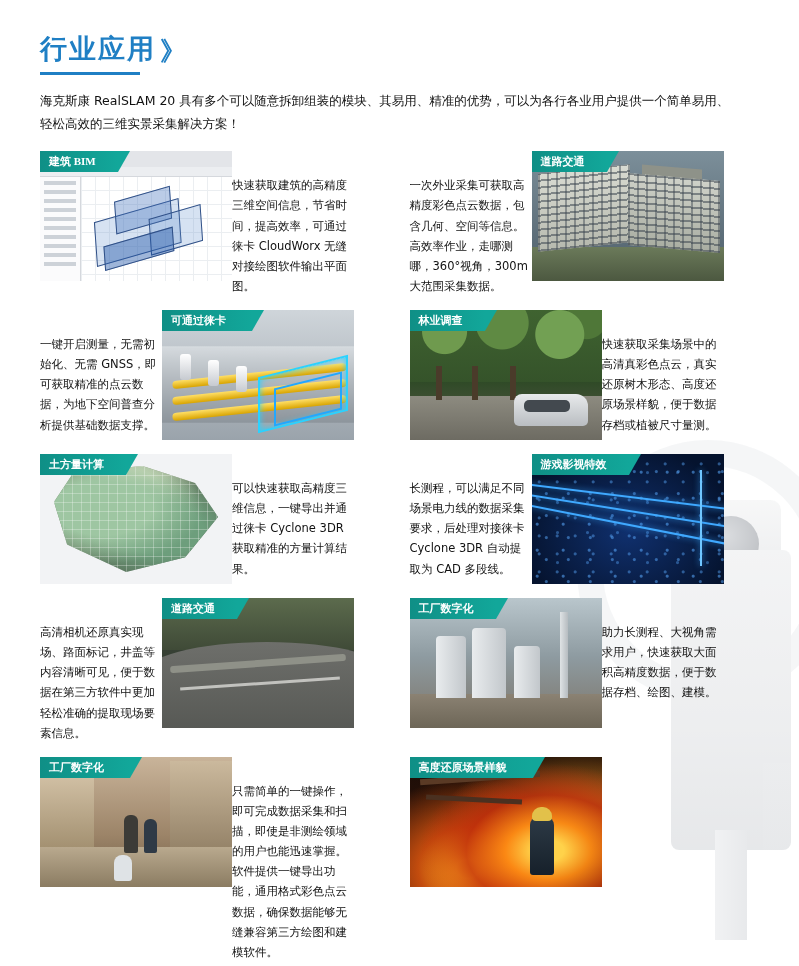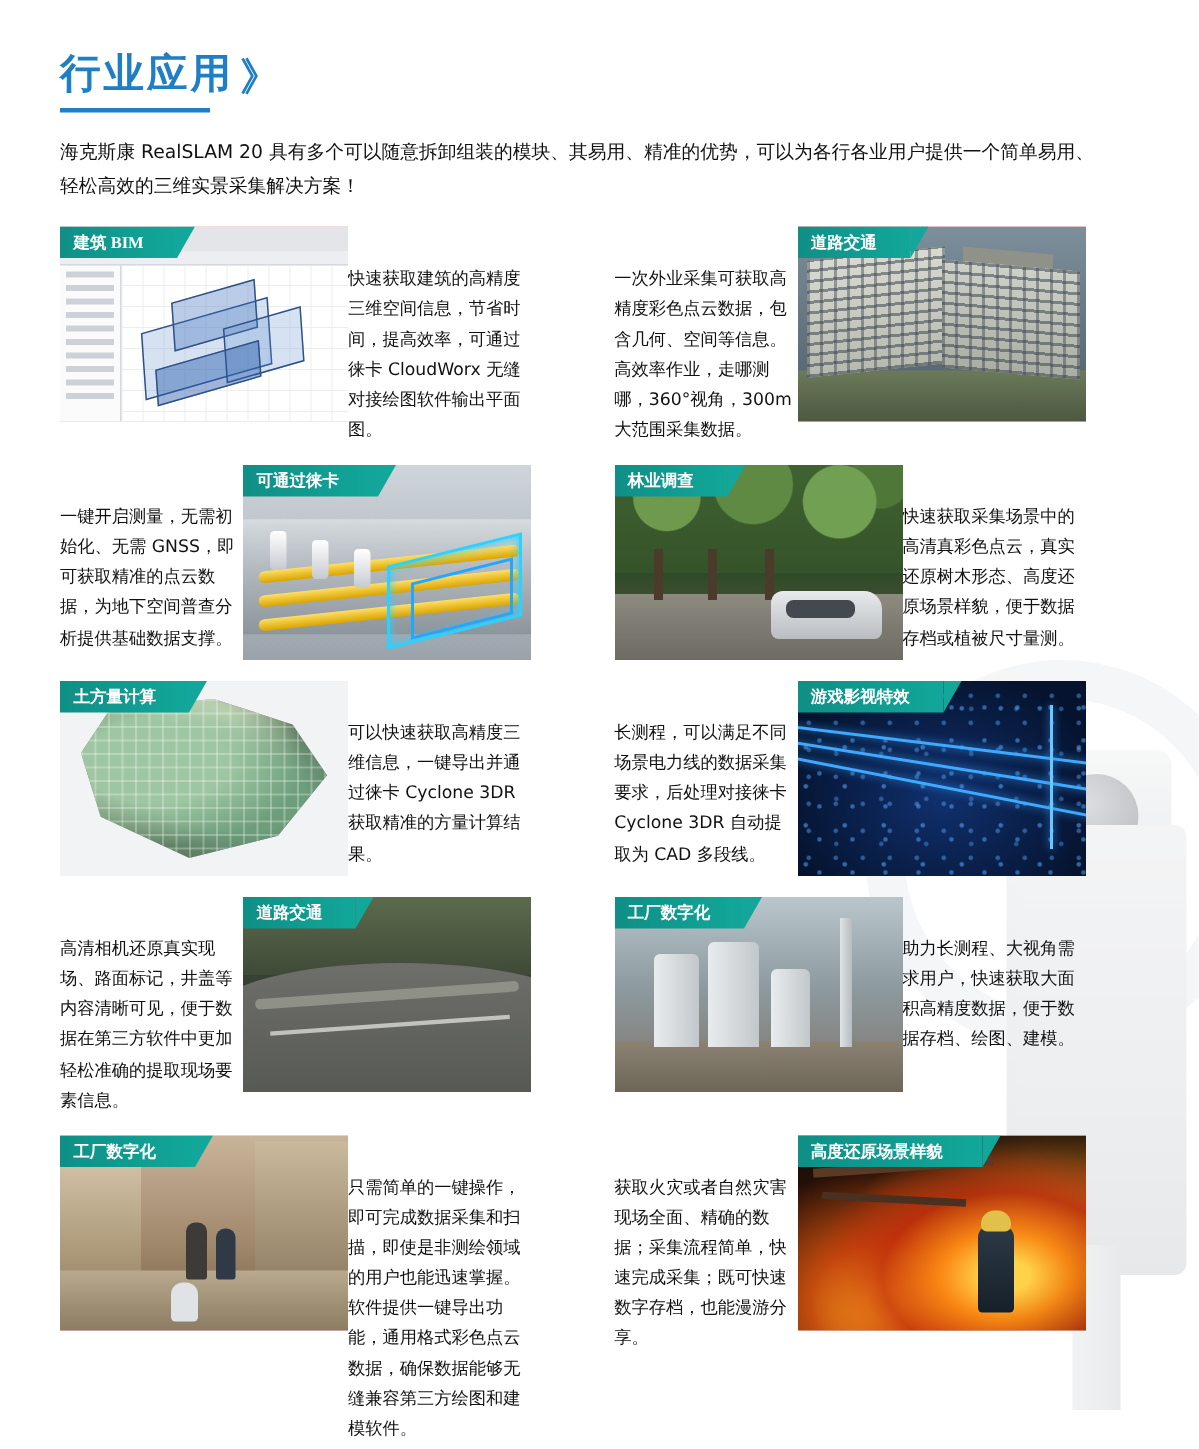--- a/index.html
+++ b/index.html
@@ -470,21 +470,20 @@
             <div class="figA"></div>
             <div class="figB"></div>
             <div class="figC"></div>
           </div>
           <div class="tag wide">工厂数字化</div>
         </div>
         <div class="txt">只需简单的一键操作，即可完成数据采集和扫描，即使是非测绘领域的用户也能迅速掌握。软件提供一键导出功能，通用格式彩色点云数据，确保数据能够无缝兼容第三方绘图和建模软件。</div>
       </div>
 
       <div class="cell right">
-        <div class="txt">获取火灾或者自然灾害现场全面、精确的数据；采集流程简单，快速完成采集；既可快速数字存档，也能漫游分享。</div>
         <div class="card">
           <div class="scene s-fire">
             <div class="flames"></div>
             <div class="beam"></div>
             <div class="beam2"></div>
             <div class="fighter"></div>
             <div class="helmet"></div>
           </div>
           <div class="tag wide fire">高度还原场景样貌</div>
         </div>

